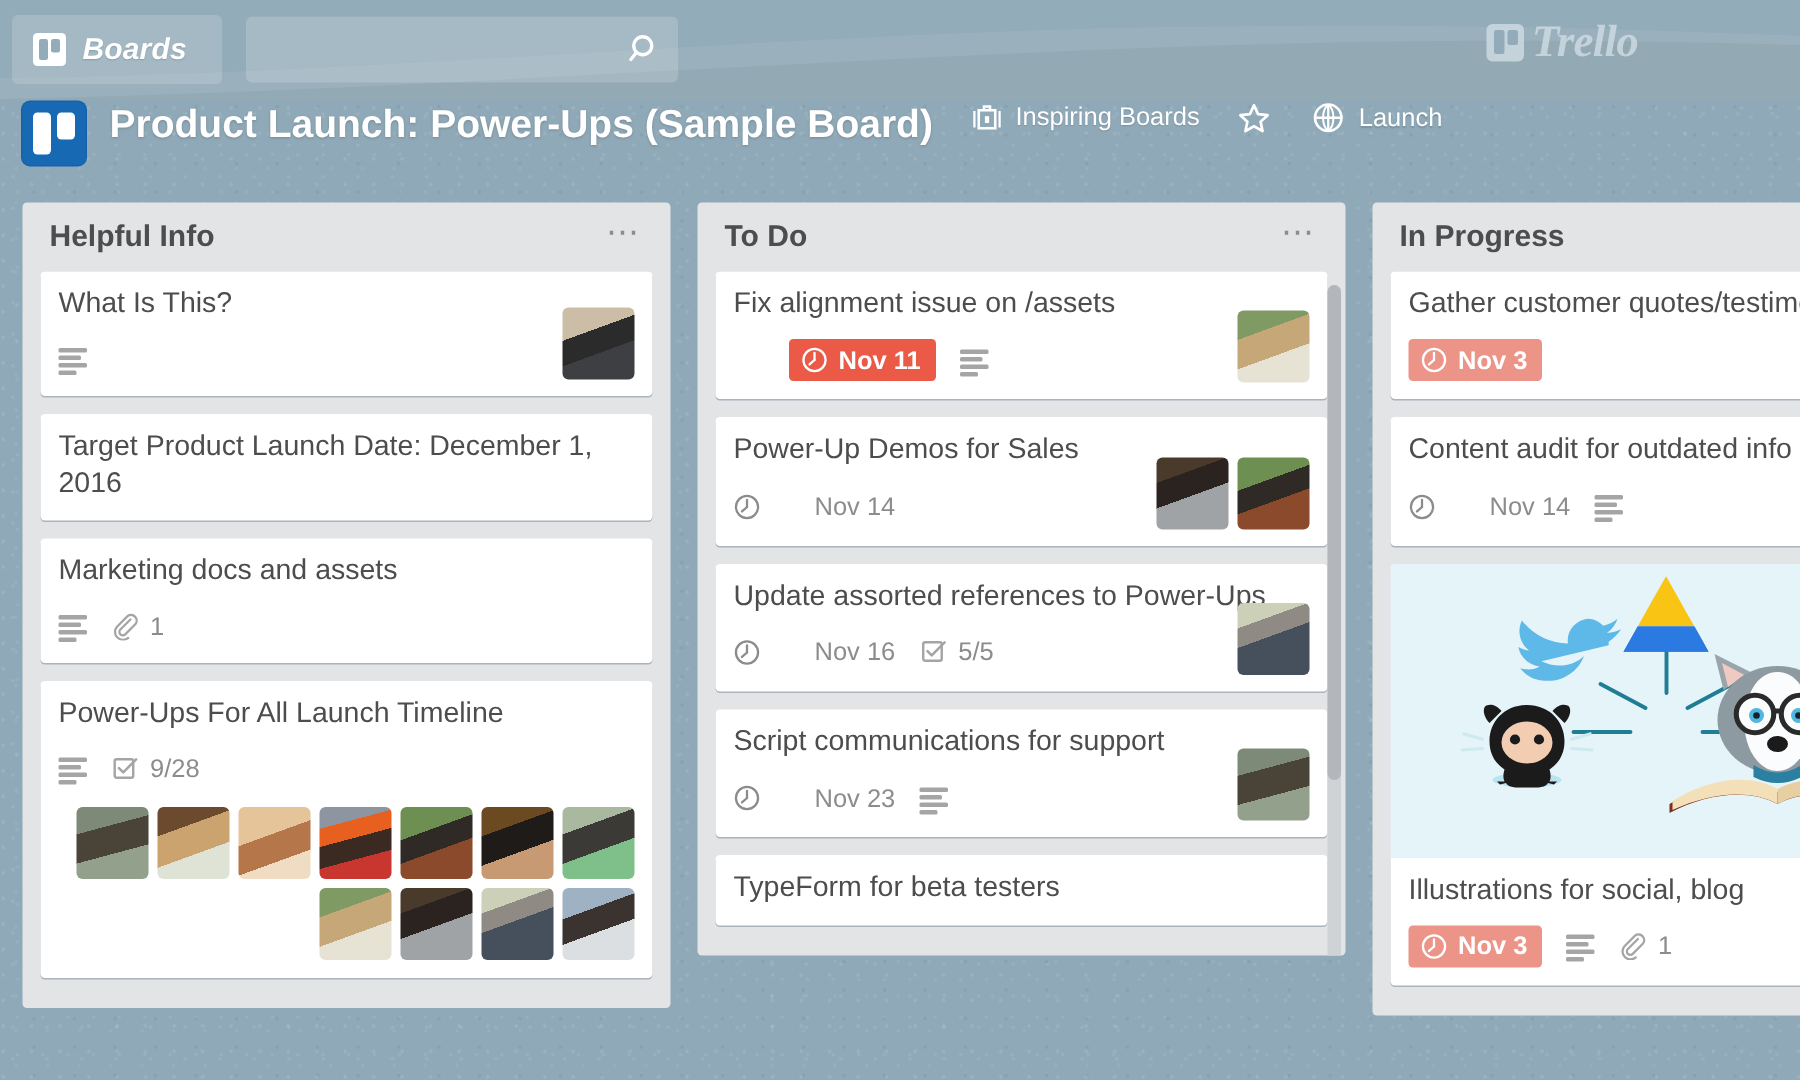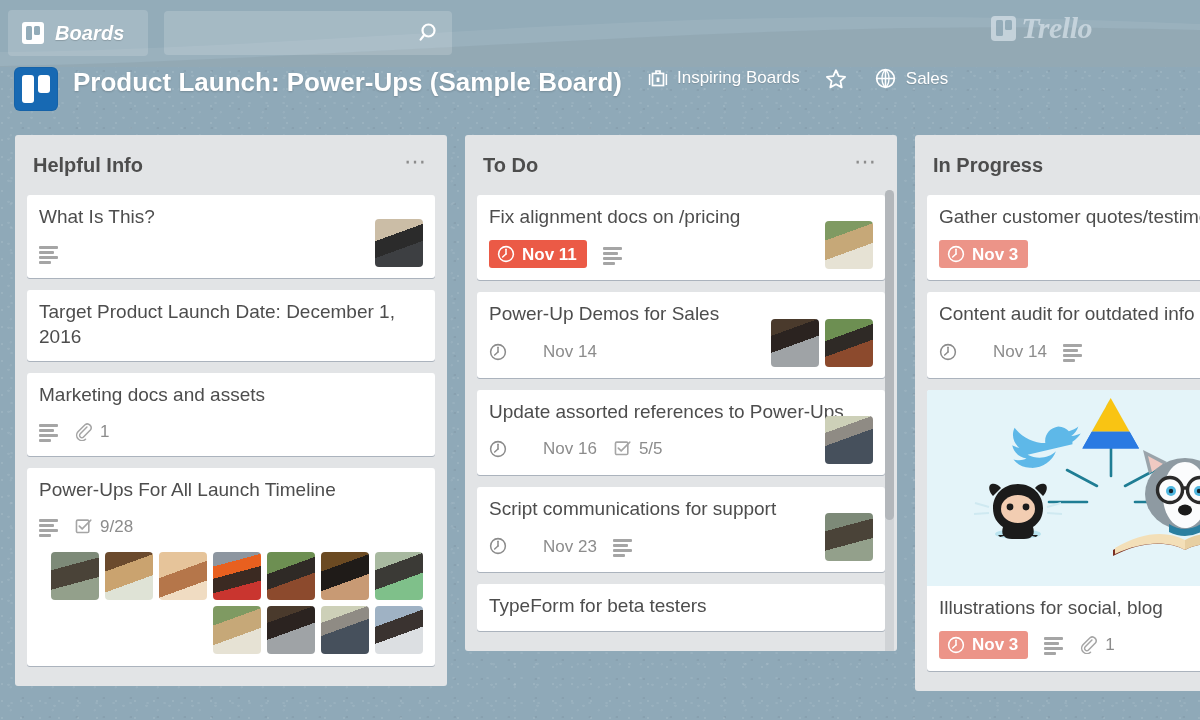--- a/index.html
+++ b/index.html
@@ -165,21 +165,21 @@
     width: 432px; flex: 0 0 auto;
     background: #e2e4e6;
     border-radius: 3px;
     max-height: 585px;
     display: flex; flex-direction: column;
     position: relative;
     overflow: hidden;
   }
 
   .list-header {
-    height: 60px; flex: 0 0 auto;
+    height: 46px; flex: 0 0 auto;
     display: flex; align-items: center; justify-content: space-between;
     padding: 0 18px 0 18px;
   }
   .list-title {
     font-size: 20px; font-weight: bold; color: #4d4d4d;
   }
   .list-menu {
     color: #8c8c8c; font-size: 22px; line-height: 10px;
     letter-spacing: 1px; cursor: pointer;
     padding: 4px 2px 10px 10px;
@@ -212,21 +212,21 @@
     min-height: 26px;
   }
 
   .badge-date {
     display: inline-flex; align-items: center; gap: 7px;
     padding: 5px 10px 5px 8px;
     border-radius: 3px;
     font-size: 17px; font-weight: bold; color: #fff;
     line-height: 1;
   }
-  .badge-date.due-red  { background: #eb5a46; }
+  .badge-date.due-red  { background: #eb5a46; margin-left: 37px; }
   .badge-date.due-soft { background: #ec9488; }
   .badge-date.plain {
     background: transparent; color: #8c8c8c; font-weight: normal;
     padding-left: 0; padding-right: 0; gap: 36px;
   }
 
   .badge-plain {
     display: inline-flex; align-items: center; gap: 7px;
     font-size: 17px; color: #8c8c8c; line-height: 1;
   }
@@ -345,21 +345,21 @@
     </div>
 
     <div class="hdr-item">
       <svg width="23" height="23" viewBox="0 0 24 24" aria-hidden="true">
         <circle cx="12" cy="12" r="9.2" fill="none" stroke="#fff" stroke-width="1.8"></circle>
         <line x1="2.8" y1="12" x2="21.2" y2="12" stroke="#fff" stroke-width="1.6"></line>
         <line x1="12" y1="2.8" x2="12" y2="21.2" stroke="#fff" stroke-width="1.6"></line>
         <path d="M12 2.8 C7.2 6.5 7.2 17.5 12 21.2" fill="none" stroke="#fff" stroke-width="1.4"></path>
         <path d="M12 2.8 C16.8 6.5 16.8 17.5 12 21.2" fill="none" stroke="#fff" stroke-width="1.4"></path>
       </svg>
-      <span class="txt">Sales</span>
+      <span class="txt">Launch</span>
     </div>
   </div>
 
   <div class="board-canvas" id="canvas">
       <div class="list">
     <div class="list-header">
       <div class="list-title">Helpful Info</div>
       <div class="list-menu">⋯</div>
     </div>
     <div class="cards">
@@ -446,21 +446,21 @@
 
   </div>
       <div class="list">
     <div class="list-header">
       <div class="list-title">To Do</div>
       <div class="list-menu">⋯</div>
     </div>
     <div class="cards">
       <div class="card">
 
-        <div class="card-title">Fix alignment docs on /pricing</div>
+        <div class="card-title">Fix alignment issue on /assets</div>
         <div class="badges">
               <span class="badge-date due-red">
               <svg width="18" height="18" viewBox="0 0 20 20" aria-hidden="true">
             <circle cx="10" cy="10" r="8.2" fill="none" stroke="#ffffff" stroke-width="1.7"></circle>
             <line x1="10" y1="10" x2="10" y2="4.8" stroke="#ffffff" stroke-width="1.7" stroke-linecap="round"></line>
             <line x1="10" y1="10" x2="6.3" y2="13.3" stroke="#ffffff" stroke-width="1.7" stroke-linecap="round"></line>
           </svg>
                 <span>Nov 11</span>
               </span>
               <span class="badge-plain">

